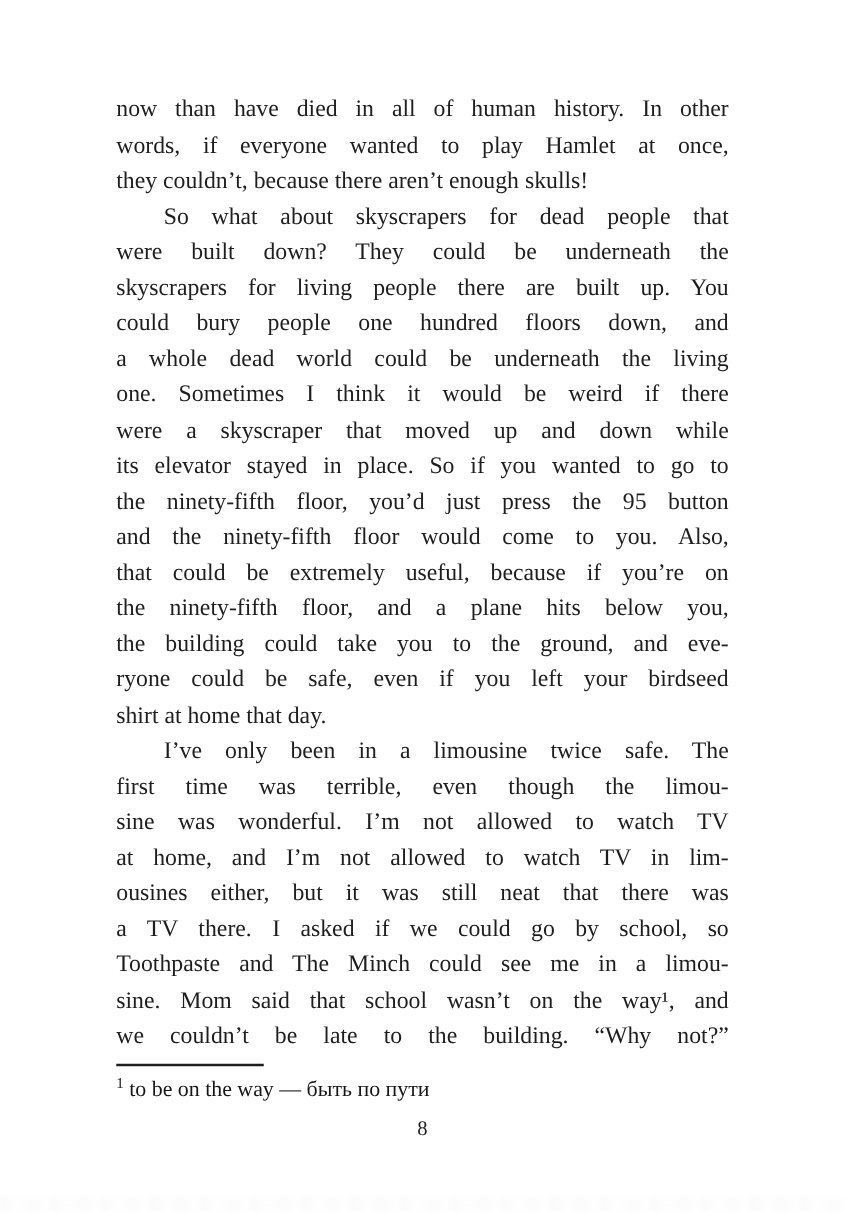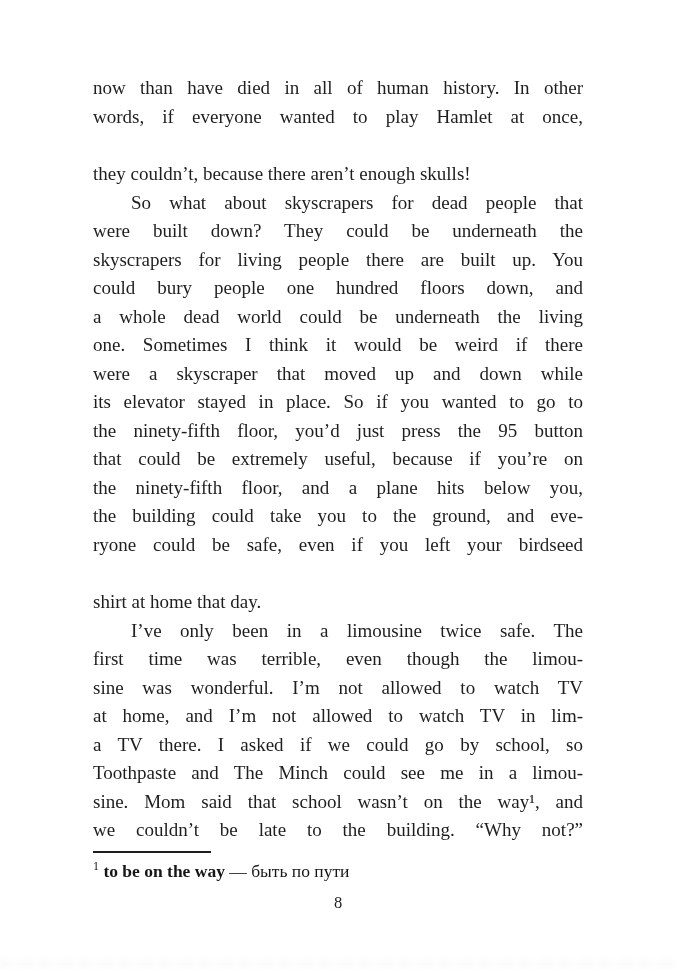--- a/index.html
+++ b/index.html
@@ -27,21 +27,20 @@
   .line {
     line-height: 28.5px;
     height: 28.5px;
     white-space: normal;
     text-align: justify;
     text-align-last: justify;
     overflow: hidden;
   }
   .line.last {
     text-align-last: left;
-    margin-top: 29px;
   }
   .line.indent {
     padding-left: 38px;
   }
   .footnote-block {
     position: absolute;
     left: 93px;
     top: 851px;
     width: 490px;
   }
@@ -55,21 +54,21 @@
     font-size: 17.5px;
     line-height: 23px;
     color: #161616;
   }
   .footnote-text sup {
     font-size: 12px;
     vertical-align: super;
     line-height: 0;
   }
   .footnote-term {
-    font-weight: bold;
+    font-weight: normal;
   }
   .page-number {
     position: absolute;
     left: 0;
     top: 893px;
     width: 676px;
     text-align: center;
     font-size: 16.5px;
     color: #1e1e1e;
   }
@@ -99,31 +98,33 @@
       <div class="paragraph">
         <div class="line indent">So what about skyscrapers for dead people that</div>
         <div class="line">were built down? They could be underneath the</div>
         <div class="line">skyscrapers for living people there are built up. You</div>
         <div class="line">could bury people one hundred floors down, and</div>
         <div class="line">a whole dead world could be underneath the living</div>
         <div class="line">one. Sometimes I think it would be weird if there</div>
         <div class="line">were a skyscraper that moved up and down while</div>
         <div class="line">its elevator stayed in place. So if you wanted to go to</div>
         <div class="line">the ninety-fifth floor, you’d just press the 95 button</div>
+        <div class="line">and the ninety-fifth floor would come to you. Also,</div>
         <div class="line">that could be extremely useful, because if you’re on</div>
         <div class="line">the ninety-fifth floor, and a plane hits below you,</div>
         <div class="line">the building could take you to the ground, and eve-</div>
         <div class="line">ryone could be safe, even if you left your birdseed</div>
         <div class="line last">shirt at home that day.</div>
       </div>
       <div class="paragraph">
         <div class="line indent">I’ve only been in a limousine twice safe. The</div>
         <div class="line">first time was terrible, even though the limou-</div>
         <div class="line">sine was wonderful. I’m not allowed to watch TV</div>
         <div class="line">at home, and I’m not allowed to watch TV in lim-</div>
+        <div class="line">ousines either, but it was still neat that there was</div>
         <div class="line">a TV there. I asked if we could go by school, so</div>
         <div class="line">Toothpaste and The Minch could see me in a limou-</div>
         <div class="line">sine. Mom said that school wasn’t on the way¹, and</div>
         <div class="line">we couldn’t be late to the building. “Why not?”</div>
       </div>
     </div>
 
   <div class="footnote-block">
     <div class="footnote-rule"></div>
     <div class="footnote-text"><sup>1</sup> <span class="footnote-term">to be on the way</span><span> — быть по пути</span></div>

